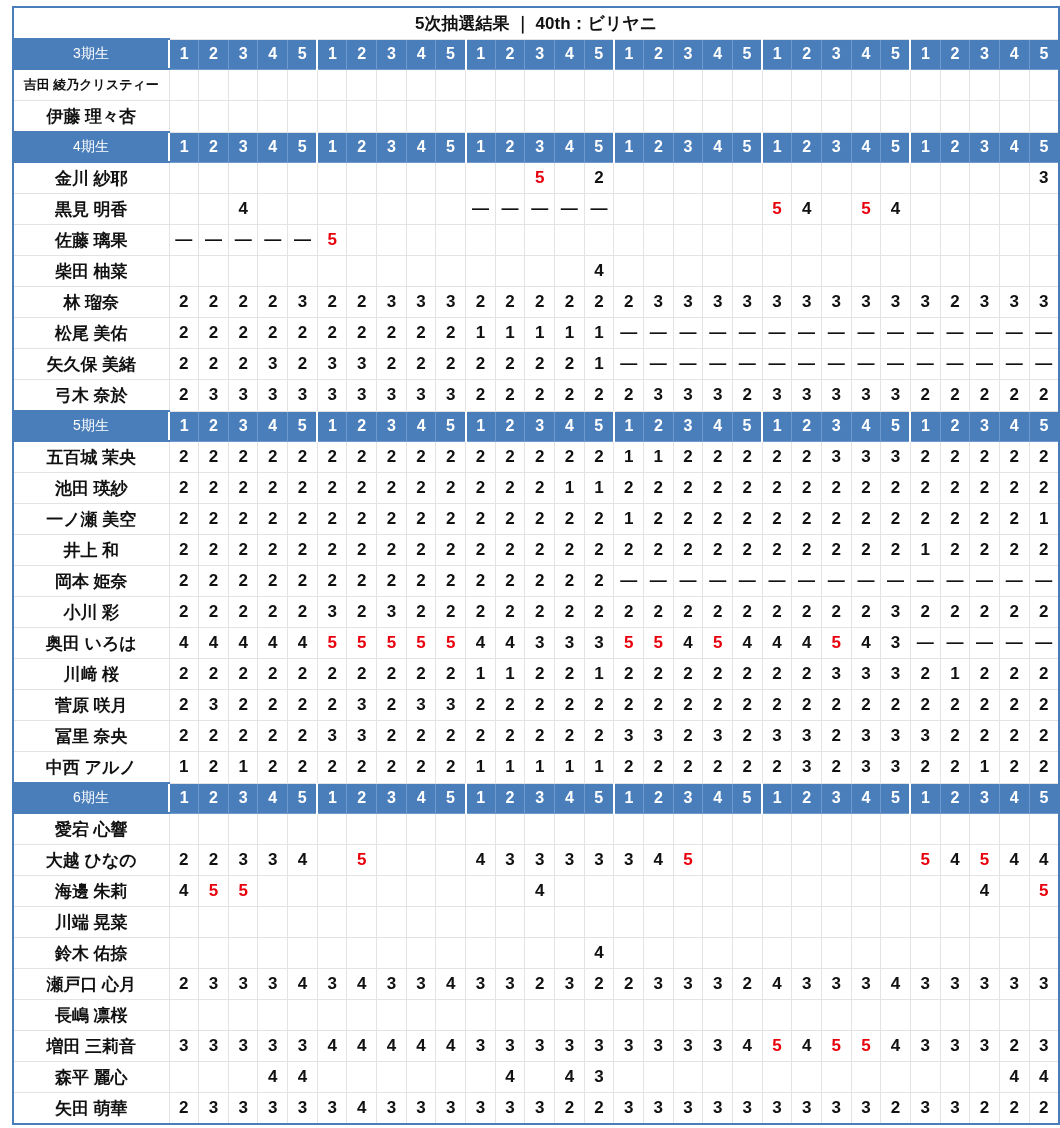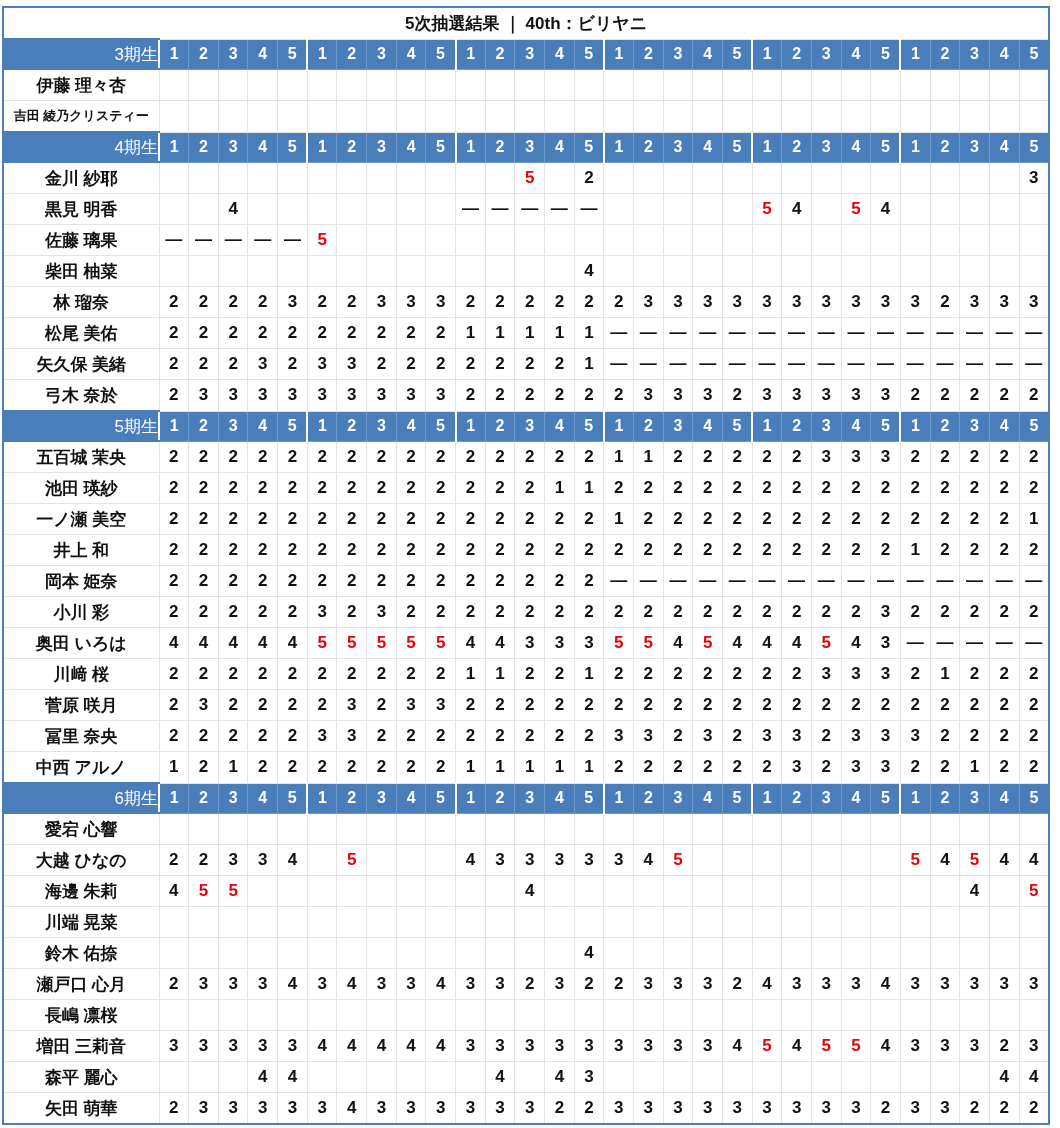--- a/index.html
+++ b/index.html
@@ -4,21 +4,21 @@
 <style>
   html,body{margin:0;padding:0;background:#ffffff;}
   body{
     font-family:"Liberation Sans","DejaVu Sans",sans-serif;
     width:1060px;height:1128px;
     -webkit-font-smoothing:antialiased;
   }
   #sheet{
     width:1060px;height:1128px;
     box-sizing:border-box;
-    padding:6px 8px 6px 2px;
+    padding:6px 8px 6px 12px;
     position:relative;
   }
   table.grid{
     border-collapse:collapse;
     table-layout:fixed;
     width:1046px;
     border:2px solid #4a7ebb;
   }
   table.grid td{
     padding:0;
@@ -62,22 +62,22 @@
   }
   
   tr.grouprow td{
     background:#4a7ebb;
     color:#ffffff;
     border:1px solid #6e9acd;
     font-weight:bold;
     height:28px;
   }
   tr.grouprow td.groupname{
-    font-size:17px;
-    text-align:right;
+    font-size:14px;
+    text-align:center;
     font-weight:normal;
     border-left:2px solid #4a7ebb;
     border-top:2px solid #4a7ebb;
     border-bottom:2px solid #4a7ebb;
   }
   tr.grouprow td.slotnum{
     font-size:16px;
     font-weight:bold;
   }
   tr.grouprow td.bsep{border-left:2px solid #ffffff;}
@@ -172,54 +172,54 @@
           <td class="slotnum">3</td>
           <td class="slotnum">4</td>
           <td class="slotnum">5</td>
           <td class="slotnum bsep">1</td>
           <td class="slotnum">2</td>
           <td class="slotnum">3</td>
           <td class="slotnum">4</td>
           <td class="slotnum bsepR">5</td>
         </tr>
         <tr>
+          <td class="name small">吉田 綾乃クリスティー</td>
+          <td class="val blockstart"></td>
+          <td class="val"></td>
+          <td class="val"></td>
+          <td class="val"></td>
+          <td class="val"></td>
+          <td class="val blockstart"></td>
+          <td class="val"></td>
+          <td class="val"></td>
+          <td class="val"></td>
+          <td class="val"></td>
+          <td class="val blockstart"></td>
+          <td class="val"></td>
+          <td class="val"></td>
+          <td class="val"></td>
+          <td class="val"></td>
+          <td class="val blockstart"></td>
+          <td class="val"></td>
+          <td class="val"></td>
+          <td class="val"></td>
+          <td class="val"></td>
+          <td class="val blockstart"></td>
+          <td class="val"></td>
+          <td class="val"></td>
+          <td class="val"></td>
+          <td class="val"></td>
+          <td class="val blockstart"></td>
+          <td class="val"></td>
+          <td class="val"></td>
+          <td class="val"></td>
+          <td class="val blockend"></td>
+        </tr>
+        <tr>
           <td class="name">伊藤 理々杏</td>
-          <td class="val blockstart"></td>
-          <td class="val"></td>
-          <td class="val"></td>
-          <td class="val"></td>
-          <td class="val"></td>
-          <td class="val blockstart"></td>
-          <td class="val"></td>
-          <td class="val"></td>
-          <td class="val"></td>
-          <td class="val"></td>
-          <td class="val blockstart"></td>
-          <td class="val"></td>
-          <td class="val"></td>
-          <td class="val"></td>
-          <td class="val"></td>
-          <td class="val blockstart"></td>
-          <td class="val"></td>
-          <td class="val"></td>
-          <td class="val"></td>
-          <td class="val"></td>
-          <td class="val blockstart"></td>
-          <td class="val"></td>
-          <td class="val"></td>
-          <td class="val"></td>
-          <td class="val"></td>
-          <td class="val blockstart"></td>
-          <td class="val"></td>
-          <td class="val"></td>
-          <td class="val"></td>
-          <td class="val blockend"></td>
-        </tr>
-        <tr>
-          <td class="name small">吉田 綾乃クリスティー</td>
           <td class="val blockstart"></td>
           <td class="val"></td>
           <td class="val"></td>
           <td class="val"></td>
           <td class="val"></td>
           <td class="val blockstart"></td>
           <td class="val"></td>
           <td class="val"></td>
           <td class="val"></td>
           <td class="val"></td>

